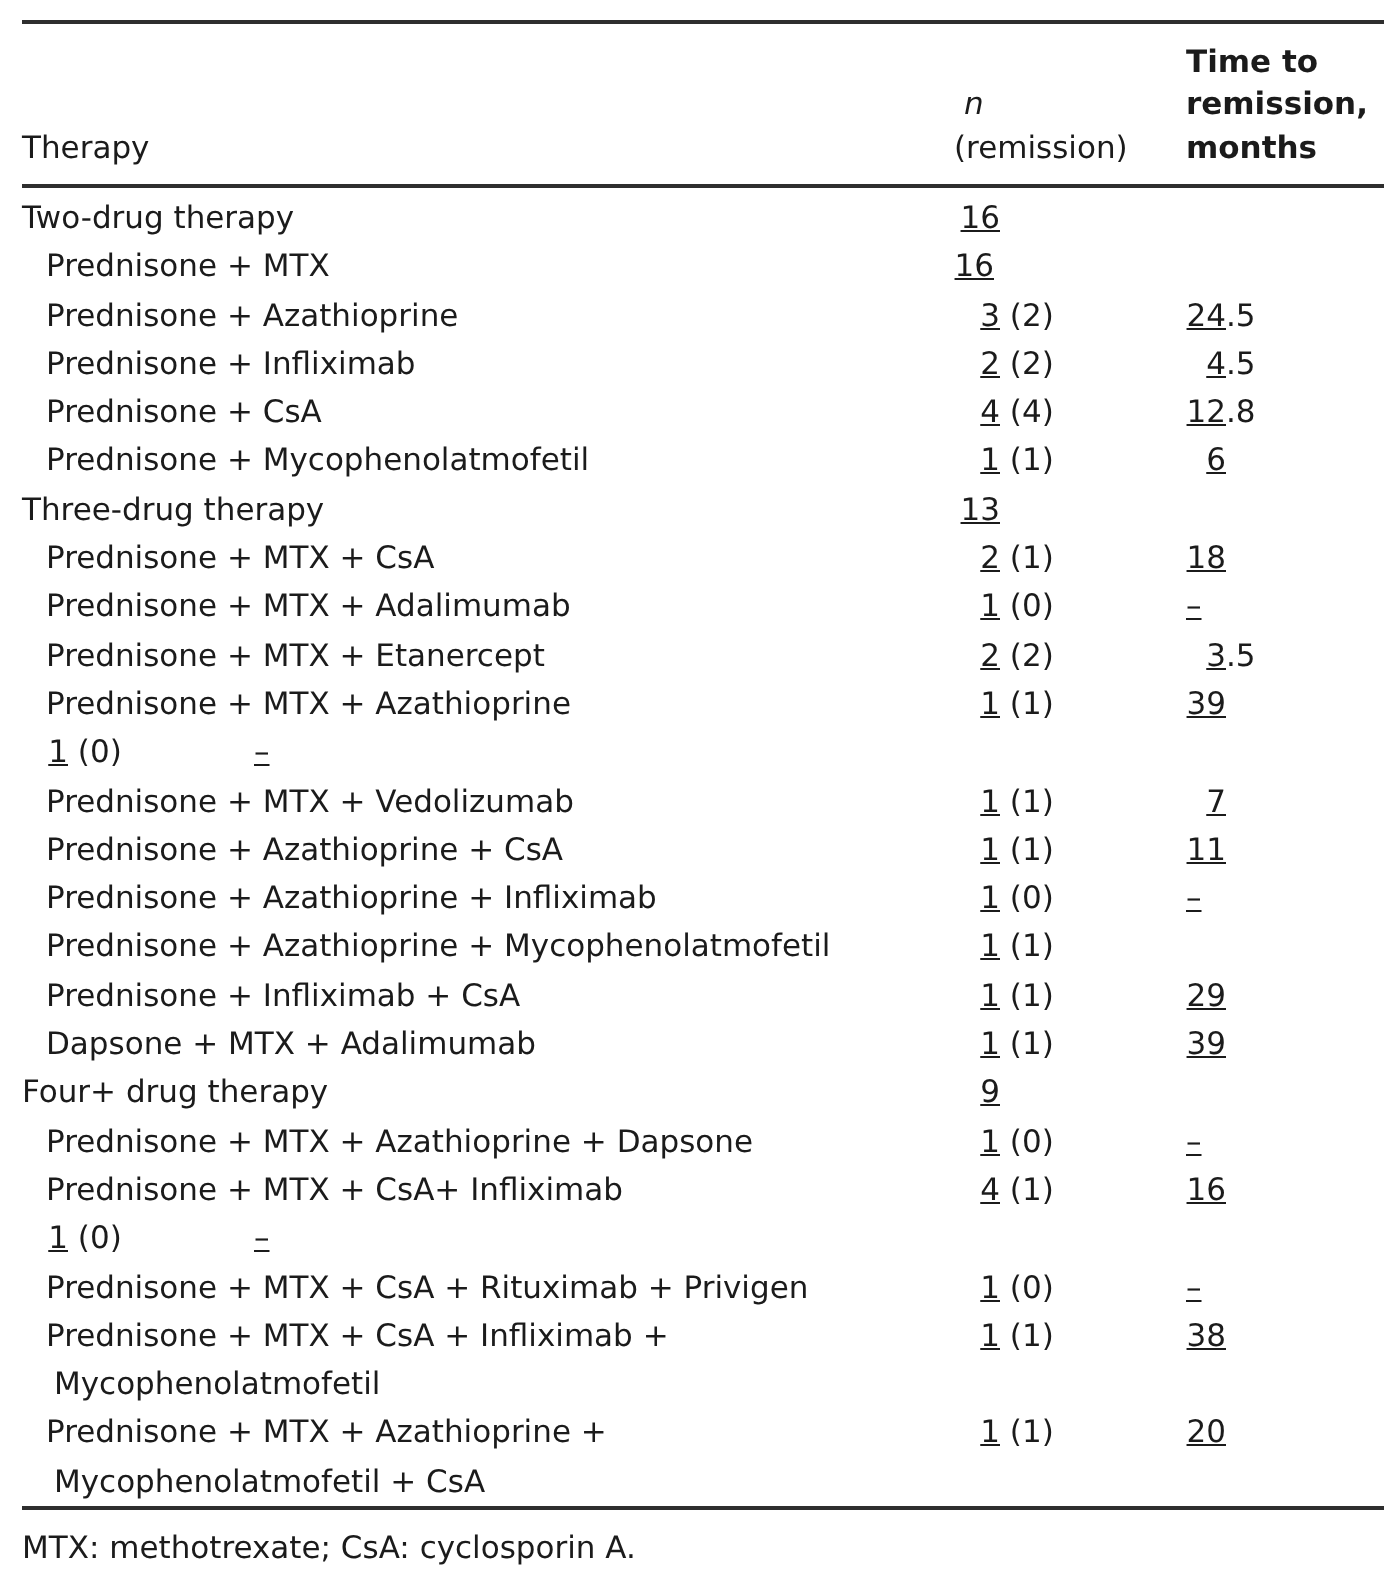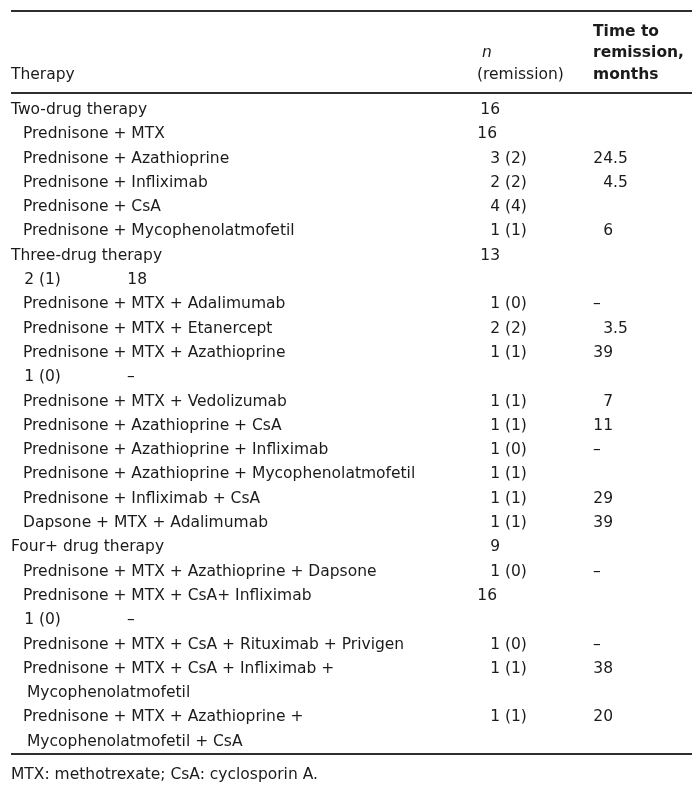--- a/index.html
+++ b/index.html
@@ -43,20 +43,21 @@
   }
   .cell-therapy.drug { padding-left: 16px; text-indent: -4px; }
   .cell-therapy.section { padding-left: 0; }
   .cell-n { width: 116px; box-sizing: border-box; white-space: pre; }
   .cell-n .num2 { margin-left: 3px; }
   .cell-time { flex: 1; white-space: pre; }
   .num2 {
     display: inline-block;
     width: 20px;
     text-align: right;
+    text-decoration: underline;
   }
   .num2.dash { text-align: left; }
 
   
   .footnote { margin-top: 9px; line-height: 20px; }
 </style>
 </head>
 <body>
 
 <div class="sheet">
@@ -95,35 +96,37 @@
 
   <div class="trow">
     <div class="cell-therapy drug">Prednisone + Infliximab</div>
     <div class="cell-n"><span class="num2">2</span><span class="nrest"> (2)</span></div>
     <div class="cell-time"><span class="num2 tint">4</span><span class="tdec">.5</span></div>
   </div>
 
   <div class="trow">
     <div class="cell-therapy drug">Prednisone + CsA</div>
     <div class="cell-n"><span class="num2">4</span><span class="nrest"> (4)</span></div>
+    <div class="cell-time"><span class="num2 tint">12</span><span class="tdec">.8</span></div>
   </div>
 
   <div class="trow">
     <div class="cell-therapy drug">Prednisone + Mycophenolatmofetil</div>
     <div class="cell-n"><span class="num2">1</span><span class="nrest"> (1)</span></div>
     <div class="cell-time"><span class="num2 tint">6</span><span class="tdec"></span></div>
   </div>
 
   <div class="trow">
     <div class="cell-therapy section">Three-drug therapy</div>
     <div class="cell-n"><span class="num2">13</span><span class="nrest"></span></div>
     <div class="cell-time"><span class="num2 tint"></span><span class="tdec"></span></div>
   </div>
 
   <div class="trow">
+    <div class="cell-therapy drug">Prednisone + MTX + CsA</div>
     <div class="cell-n"><span class="num2">2</span><span class="nrest"> (1)</span></div>
     <div class="cell-time"><span class="num2 tint">18</span><span class="tdec"></span></div>
   </div>
 
   <div class="trow">
     <div class="cell-therapy drug">Prednisone + MTX + Adalimumab</div>
     <div class="cell-n"><span class="num2">1</span><span class="nrest"> (0)</span></div>
     <div class="cell-time"><span class="num2 tint dash">–</span><span class="tdec"></span></div>
   </div>
 
@@ -186,20 +189,21 @@
   </div>
 
   <div class="trow">
     <div class="cell-therapy drug">Prednisone + MTX + Azathioprine + Dapsone</div>
     <div class="cell-n"><span class="num2">1</span><span class="nrest"> (0)</span></div>
     <div class="cell-time"><span class="num2 tint dash">–</span><span class="tdec"></span></div>
   </div>
 
   <div class="trow">
     <div class="cell-therapy drug">Prednisone + MTX + CsA+ Infliximab</div>
+    <div class="cell-n"><span class="num2">4</span><span class="nrest"> (1)</span></div>
     <div class="cell-time"><span class="num2 tint">16</span><span class="tdec"></span></div>
   </div>
 
   <div class="trow">
     <div class="cell-n"><span class="num2">1</span><span class="nrest"> (0)</span></div>
     <div class="cell-time"><span class="num2 tint dash">–</span><span class="tdec"></span></div>
   </div>
 
   <div class="trow">
     <div class="cell-therapy drug">Prednisone + MTX + CsA + Rituximab + Privigen</div>

